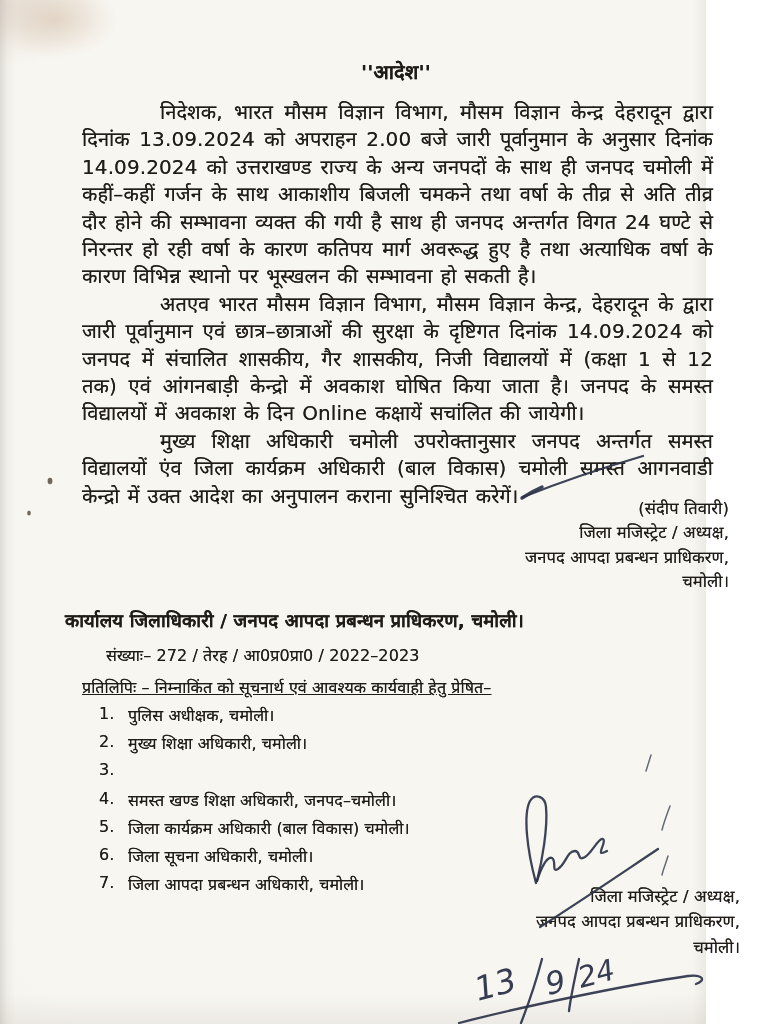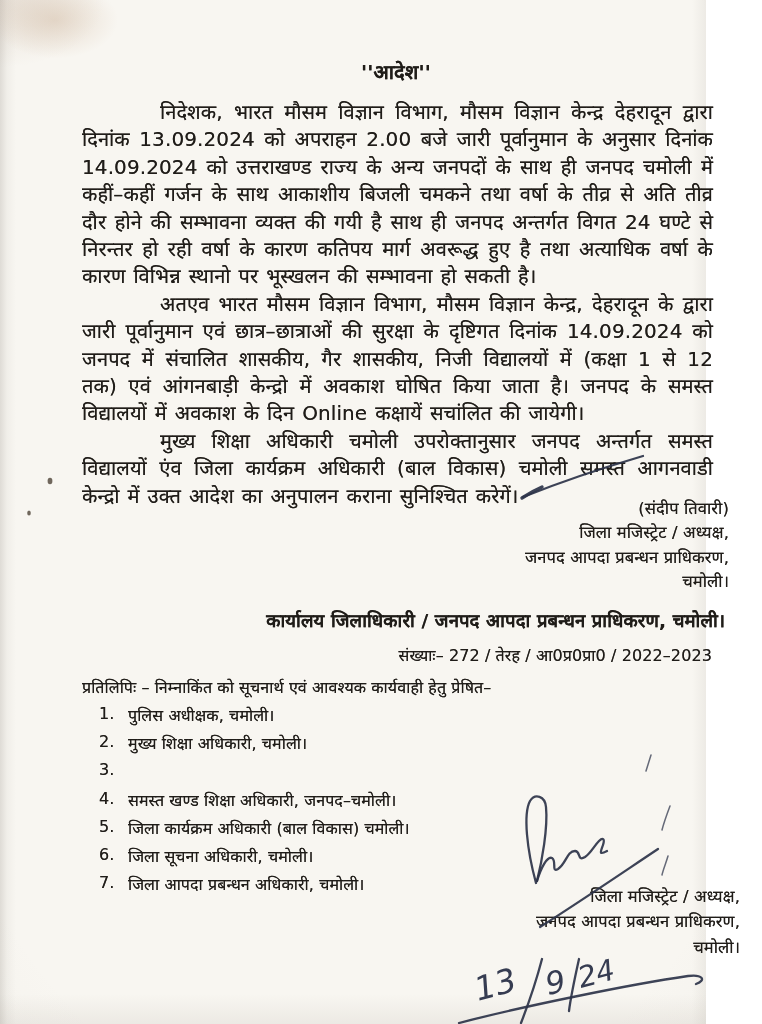--- a/index.html
+++ b/index.html
@@ -48,38 +48,39 @@
     text-align: right;
     font-size: 16.5px;
     line-height: 24.4px;
   }
   .sig-top   { left: 427px; top: 497px; width: 302px; }
   .sig-bottom{ left: 430px; top: 884px; width: 310px; line-height: 25.4px; }
   .office-heading {
     position: absolute;
     left: 65px; top: 607px;
     width: 660px;
-    text-align: right;
+    text-align: left;
     font-size: 18.5px;
     font-weight: bold;
   }
   .ref-row {
     position: absolute;
     left: 82px; top: 644px;
     width: 630px;
     display: flex;
-    justify-content: flex-end;
+    justify-content: space-between;
     font-size: 16px;
   }
   .ref-row .ref-number { padding-left: 24px; }
   .copy-line {
     position: absolute;
     left: 82px; top: 676px;
     width: 640px;
     font-size: 16px;
+    text-decoration: underline;
   }
   .recipients {
     position: absolute;
     left: 99px; top: 704px;
     width: 600px;
     font-size: 16px;
   }
   .recipient-row { display: flex; height: 28.2px; align-items: flex-start; }
   .recipient-row .num { width: 29px; flex: 0 0 29px; }
   .ink-overlay {

